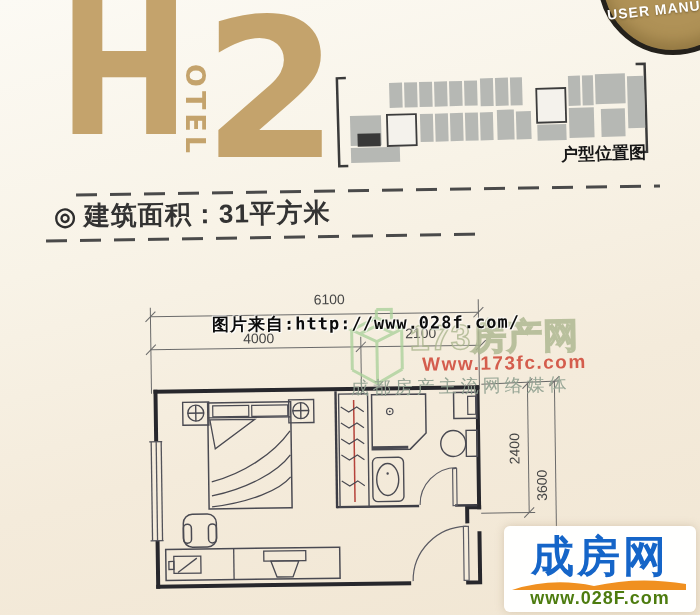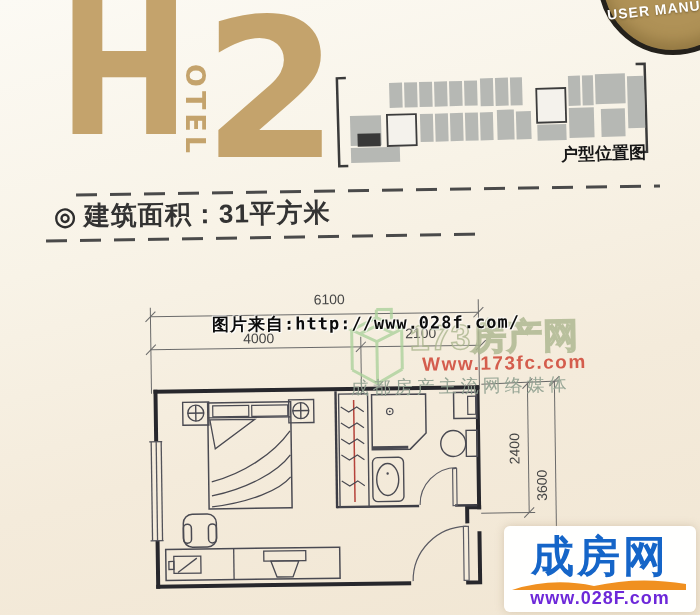--- a/index.html
+++ b/index.html
@@ -78,21 +78,21 @@
     box-shadow:0 0 8px rgba(180,160,130,.45); z-index:10; overflow:hidden;
   }
   .wm028-name{
     position:relative; z-index:2; text-align:center; margin-top:2px;
     font-size:43px; font-weight:bold; color:#1565c8; letter-spacing:3px;
     text-shadow:2px 2px 0 #fff,-1px -1px 0 #fff;
   }
   .wm028-swoosh{ position:absolute; left:6px; top:49px; z-index:1; }
   .wm028-url{
     position:absolute; left:0; right:0; bottom:3px; z-index:2; text-align:center;
-    font-size:18px; font-weight:bold; color:#6d28d9; letter-spacing:1px;
+    font-size:18px; font-weight:bold; color:#4d7c0f; letter-spacing:1px;
   }
   svg text{ font-family:"Liberation Sans", sans-serif; }
 </style>
 </head>
 <body>
 
 <div class="page">
 
   <div class="badge-circle"></div>
   <div class="badge-label">USER MANU</div>

